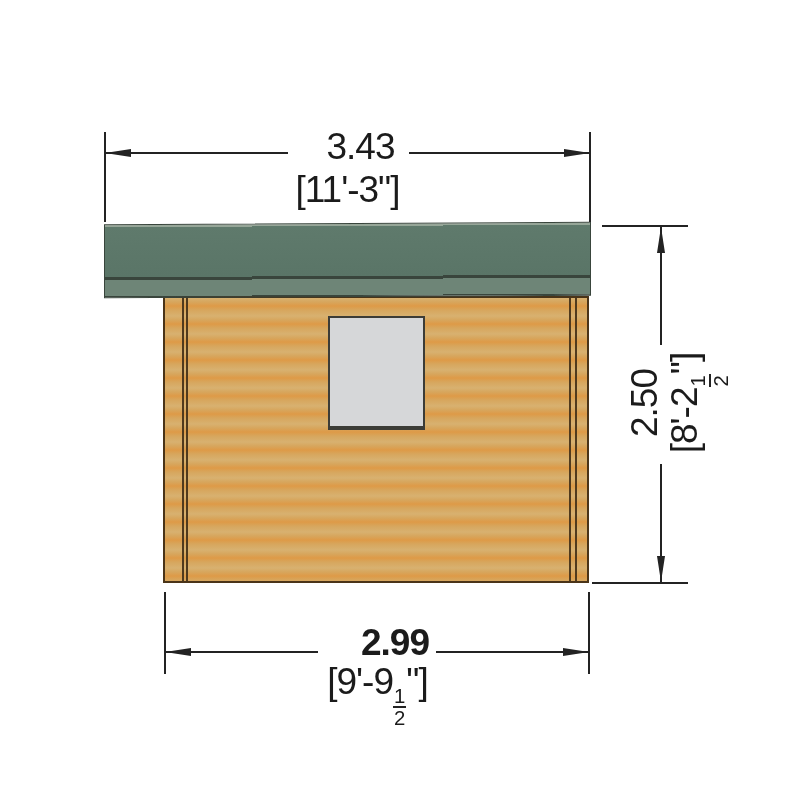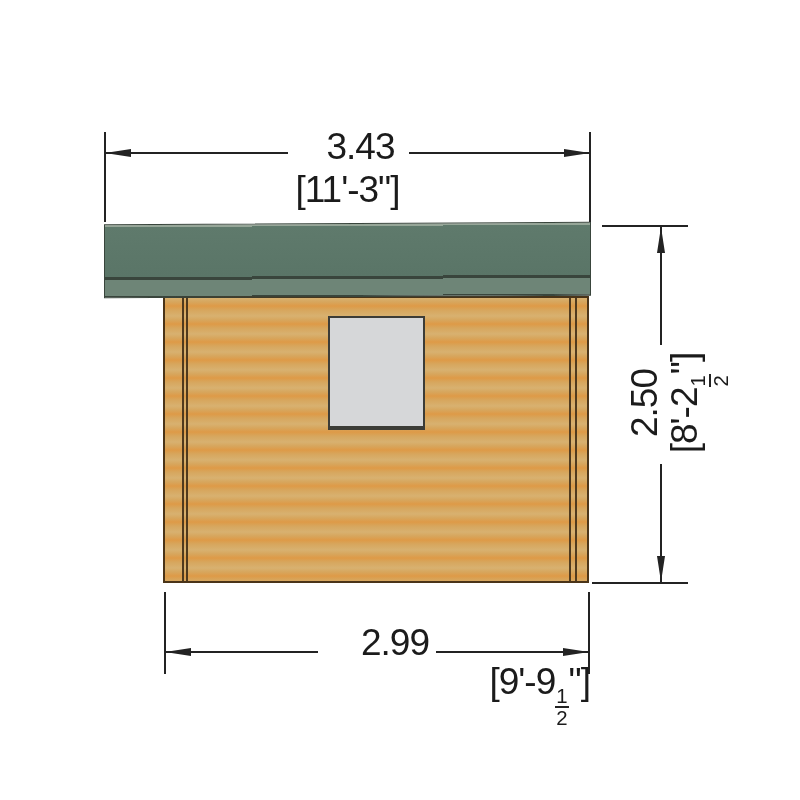--- a/index.html
+++ b/index.html
@@ -103,22 +103,22 @@
   <div class="arr right" style="left:564px;top:149px;"></div>
   <div class="dim-text" style="left:105px;top:127px;width:485px;padding-left:13px;">3.43</div>
   <div class="dim-text" style="left:105px;top:170px;width:485px;">[11'-3"]</div>
 
   <div class="ln" style="left:164px;top:592px;width:2px;height:82px;"></div>
   <div class="ln" style="left:588px;top:592px;width:2px;height:82px;"></div>
   <div class="ln" style="left:165px;top:651px;width:153px;height:2px;"></div>
   <div class="ln" style="left:436px;top:651px;width:153px;height:2px;"></div>
   <div class="arr left" style="left:165px;top:648px;"></div>
   <div class="arr right" style="left:563px;top:648px;"></div>
-  <div class="dim-text" style="left:165px;top:623px;width:460px;">2.99</div>
-  <div class="dim-text" style="left:165px;top:662px;width:425px;text-align:right;">
+  <div class="dim-text" style="left:165px;top:623px;width:460px;font-weight:bold;">2.99</div>
+  <div class="dim-text" style="left:165px;top:662px;width:425px;">
     <span>[9'-9</span><span class="frac">
         <span class="num">1</span>
         <span class="den">2</span>
       </span><span>"]</span>
   </div>
 
   <div class="ln" style="left:602px;top:225px;width:86px;height:2px;"></div>
   <div class="ln" style="left:592px;top:582px;width:96px;height:2px;"></div>
   <div class="ln" style="left:660px;top:227px;width:2px;height:118px;"></div>
   <div class="ln" style="left:660px;top:464px;width:2px;height:119px;"></div>

